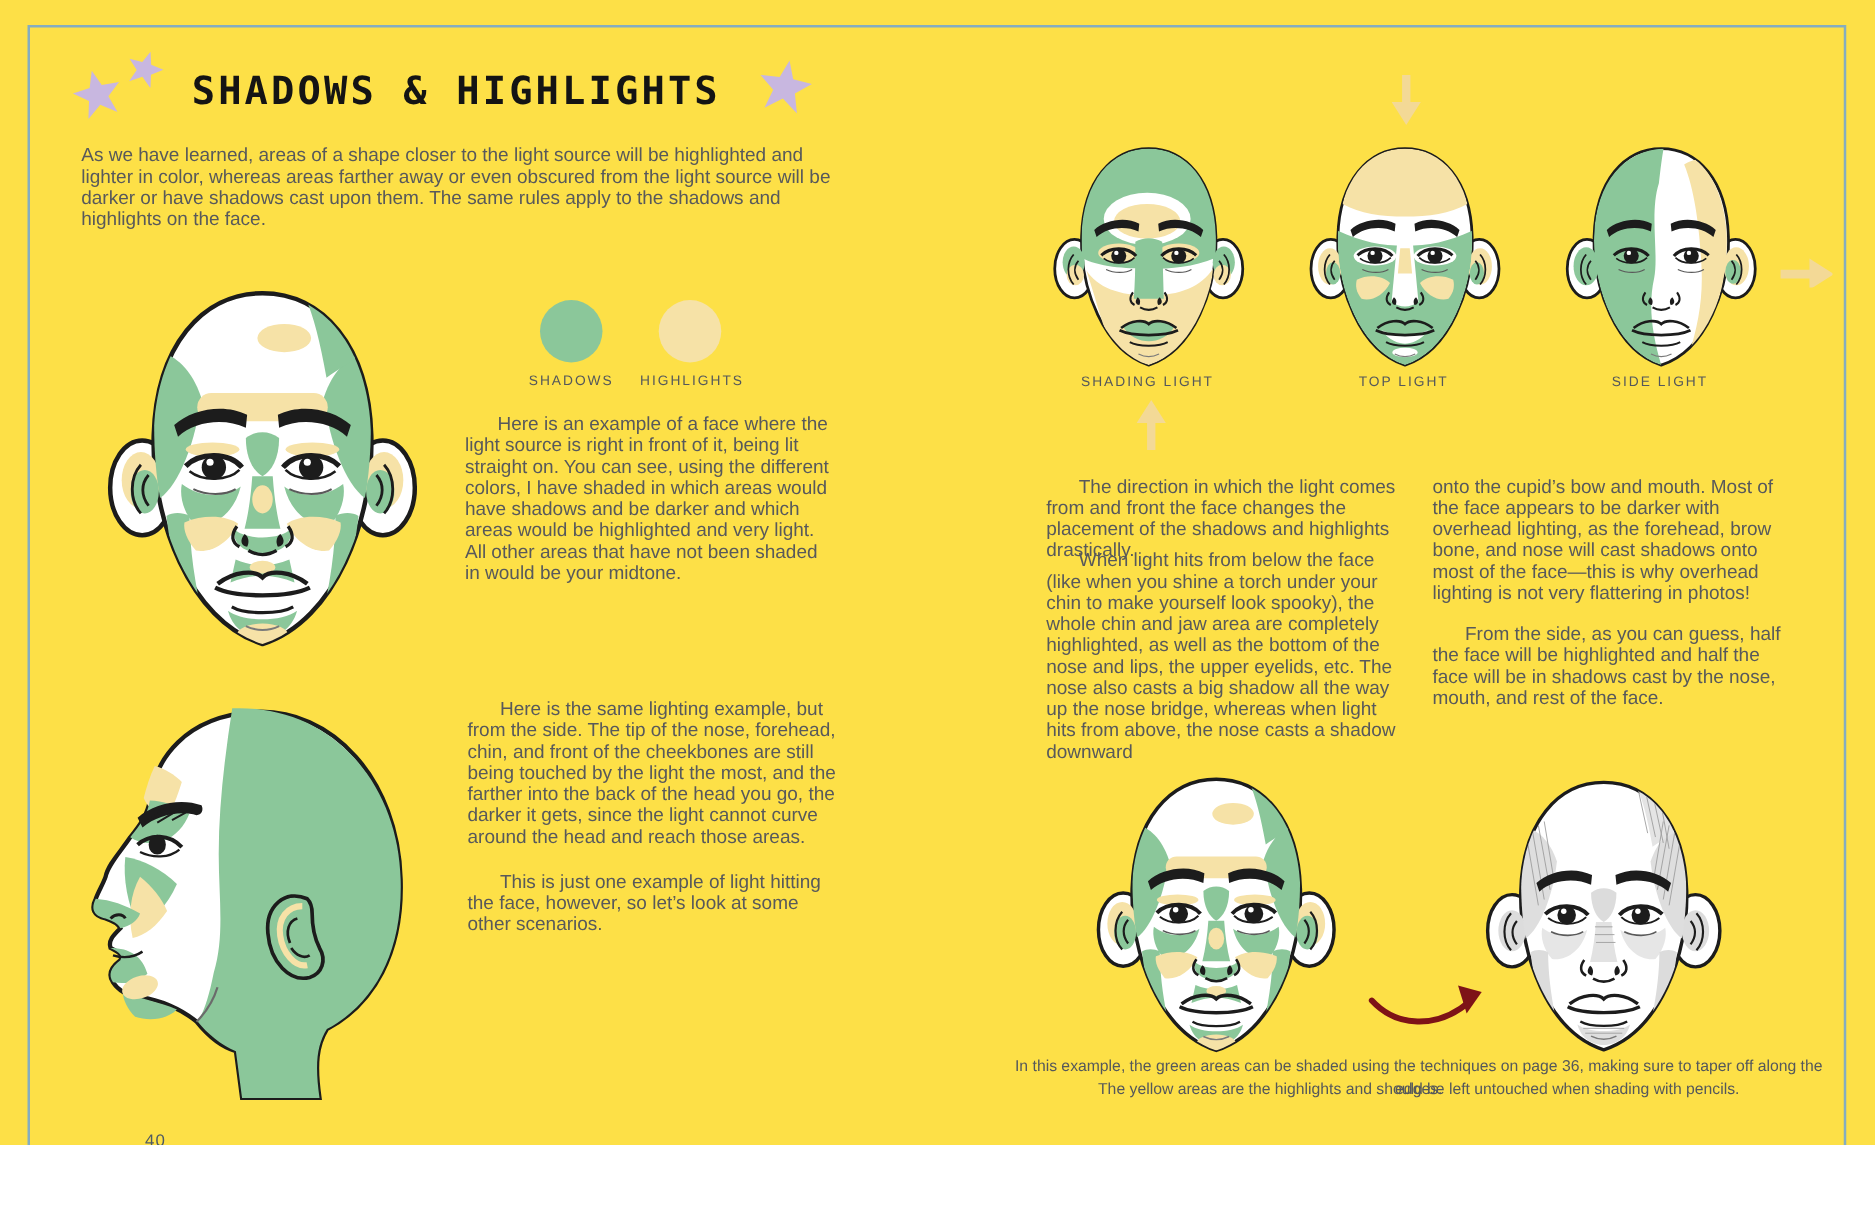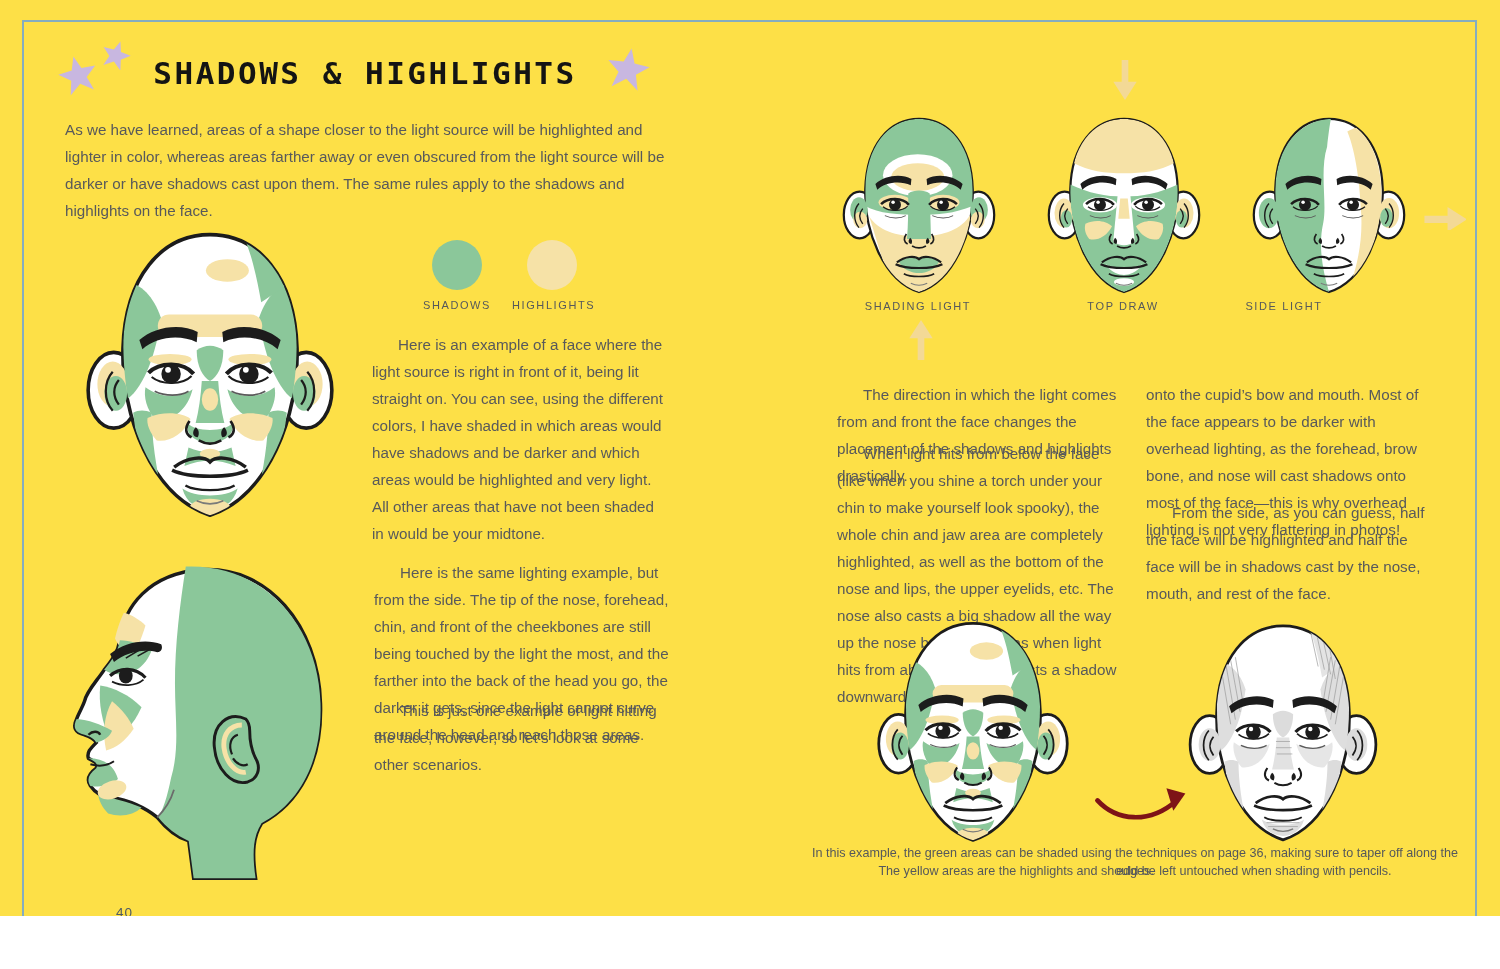--- a/index.html
+++ b/index.html
@@ -3,21 +3,21 @@
 <meta charset="utf-8">
 <style>
   html,body{margin:0;padding:0;background:#fff;}
   #canvas{position:relative;width:1500px;height:916px;background:#fde047;overflow:hidden;
           font-family:"Liberation Sans",sans-serif;color:#58595B;}
   .border-frame{position:absolute;left:22px;top:20px;width:1451px;height:917px;
           border:2px solid #85ADBF;pointer-events:none;}
   .abs{position:absolute;}
   .title{font-family:"DejaVu Sans Mono",monospace;font-weight:800;font-size:31px;
          letter-spacing:2.5px;color:#141414;text-align:center;white-space:nowrap;}
-  .body-text{font-size:15.2px;line-height:27px;color:#58595B;}
+  .body-text{font-size:15.2px;line-height:17px;color:#58595B;}
   .indent{text-indent:26px;}
   .small-label{font-size:11px;letter-spacing:1.6px;color:#55585B;text-align:center;}
   .caption{font-size:12.6px;line-height:18px;color:#55585B;text-align:center;}
   .footer-wrap{display:flex;align-items:center;gap:14px;flex-direction:column;}
   .footer-num{font-size:13.5px;color:#4E5A63;letter-spacing:1px;}
   .footer-bar{width:1px;height:24px;background:#9AA8B1;}
   .footer-label{font-size:10.5px;letter-spacing:2.2px;color:#4E5A63;font-style:italic;}
   svg{display:block;}
 </style>
 </head>
@@ -313,22 +313,22 @@
         <use href="#face-toplight"></use>
       </svg>
   </div>
   <div class="abs" style="left:1250px;top:110px">
     <svg width="158" height="196" viewBox="0 0 250 310">
         <use href="#face-sidelight"></use>
       </svg>
   </div>
 
   <div class="abs small-label" style="left:838px;top:300px;width:160px">SHADING LIGHT</div>
-  <div class="abs small-label" style="left:1043px;top:300px;width:160px">TOP DRAW</div>
-  <div class="abs small-label" style="left:1204px;top:300px;width:160px">SIDE LIGHT</div>
+  <div class="abs small-label" style="left:1043px;top:300px;width:160px">TOP LIGHT</div>
+  <div class="abs small-label" style="left:1248px;top:300px;width:160px">SIDE LIGHT</div>
 
   <div class="abs body-text indent" style="left:837px;top:381px;width:292px">The direction in which the light comes from and front the face changes the placement of the shadows and highlights drastically.</div>
   <div class="abs body-text indent" style="left:837px;top:440px;width:292px">When light hits from below the face (like when you shine a torch under your chin to make yourself look spooky), the whole chin and jaw area are completely highlighted, as well as the bottom of the nose and lips, the upper eyelids, etc. The nose also casts a big shadow all the way up the nose bridge, whereas when light hits from above, the nose casts a shadow downward</div>
   <div class="abs body-text indent" style="left:1146px;top:499px;width:292px">From the side, as you can guess, half the face will be highlighted and half the face will be in shadows cast by the nose, mouth, and rest of the face.</div>
   <div class="abs body-text" style="left:1146px;top:381px;width:292px">onto the cupid’s bow and mouth. Most of the face appears to be darker with overhead lighting, as the forehead, brow bone, and nose will cast shadows onto most of the face—this is why overhead lighting is not very flattering in photos!</div>
 
   <div class="abs" style="left:874px;top:612px">
     <svg width="198" height="246" viewBox="0 0 250 310">
         <use href="#face-straight"></use>
       </svg>

